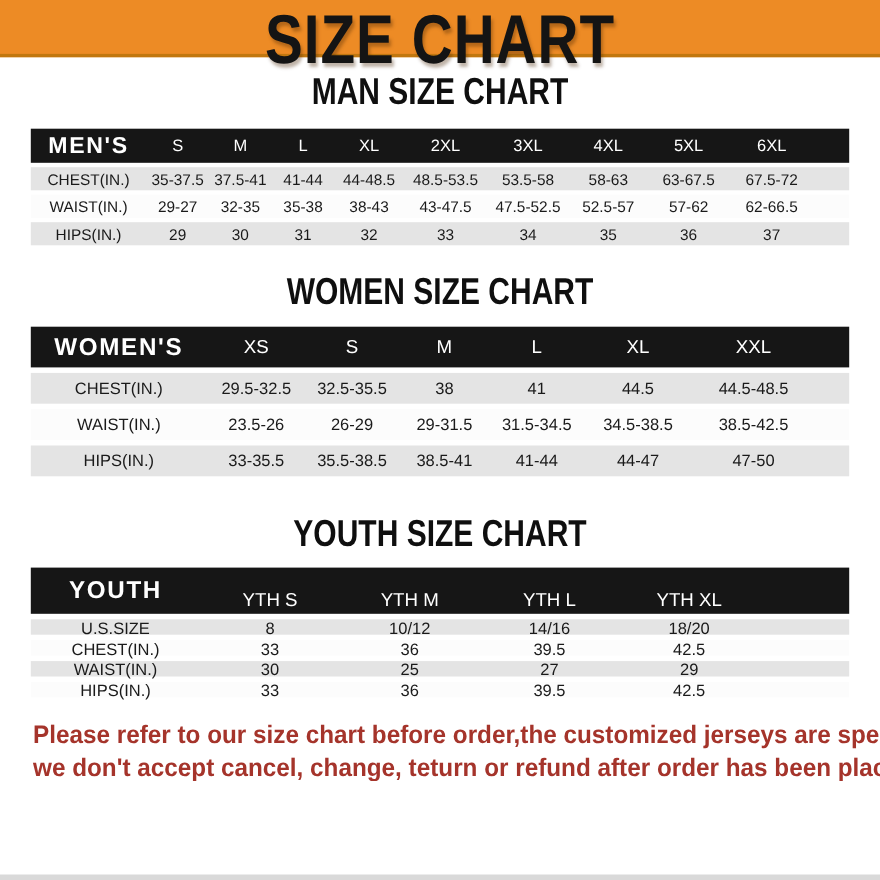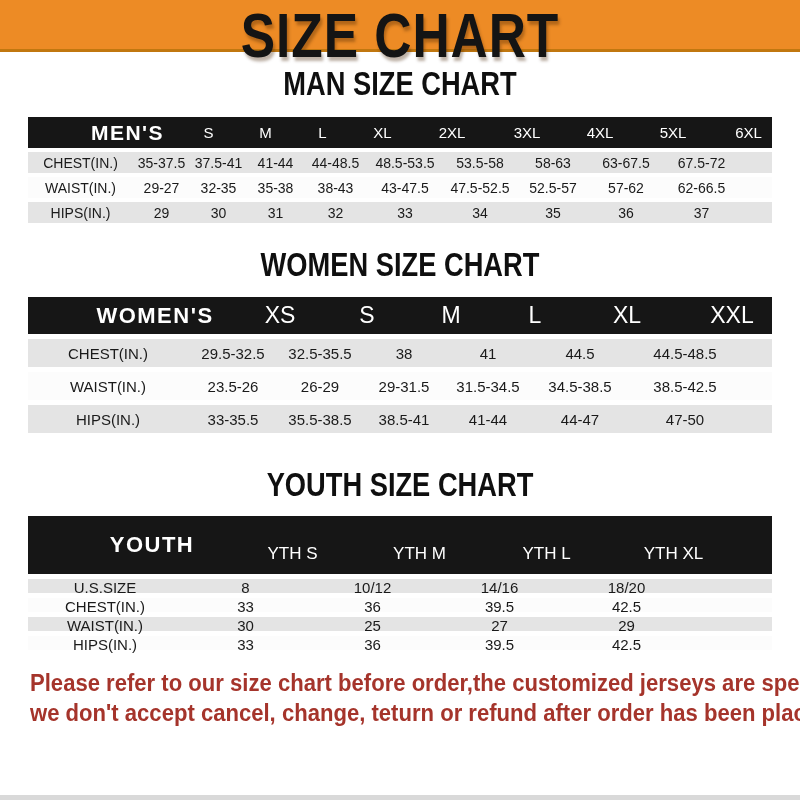--- a/index.html
+++ b/index.html
@@ -52,21 +52,20 @@
   .size-table.women { margin-top: 14px; }
   .size-table.youth { margin-top: 13px; }
 
   .trow { display: grid; align-items: center; }
   .cells { display: contents; }
   .cell, .rlabel, .corner { text-align: center; white-space: nowrap; }
 
   .thead {
     background: var(--header-bg, #161616);
     color: #ffffff;
-    padding-left: 47px;
   }
   .corner { font-weight: bold; letter-spacing: 1.5px; }
   .band  { background: var(--band-gray, #E4E4E4); }
   .white { background: #FCFCFC; }
   .trow + .trow { margin-top: 4px; }
   .rlabel, .cell { color: #1a1a1a; }
   .thead .cell, .thead .corner { color: #ffffff; }
 
   
   .men-grid {
@@ -78,30 +77,30 @@
   .men .thead .cell { font-size: 15px; }
   .men .trow:not(.thead) { height: 21px; font-size: 14px; }
 
   
   .women-grid {
     grid-template-columns: 160px 90px 84px 84px 84px 100px 110px;
     padding-right: 32px;
   }
   .women .thead { height: 37px; }
   .women .corner { font-size: 22px; }
-  .women .thead .cell { font-size: 23px; }
+  .women .thead .cell { font-size: 17px; }
   .women .trow:not(.thead) { height: 28px; font-size: 15px; }
   .women .trow + .trow, .youth .trow + .trow { margin-top: 5px; }
 
   
   .youth-grid {
     grid-template-columns: 154px 127px 127px 127px 127px;
     padding-right: 82px;
   }
-  .youth .thead { height: 58px; }
+  .youth .thead { height: 42px; }
   .youth .corner { font-size: 22px; }
   .youth .thead .cell { font-size: 17px; margin-top: 17px; }
   .youth .trow:not(.thead) { height: 14px; font-size: 15px; }
 
   
   .footer {
     margin: 18px 0 0 30px;
     color: var(--footer-red, #A5342B);
     font-size: 23px;
     line-height: 30px;

